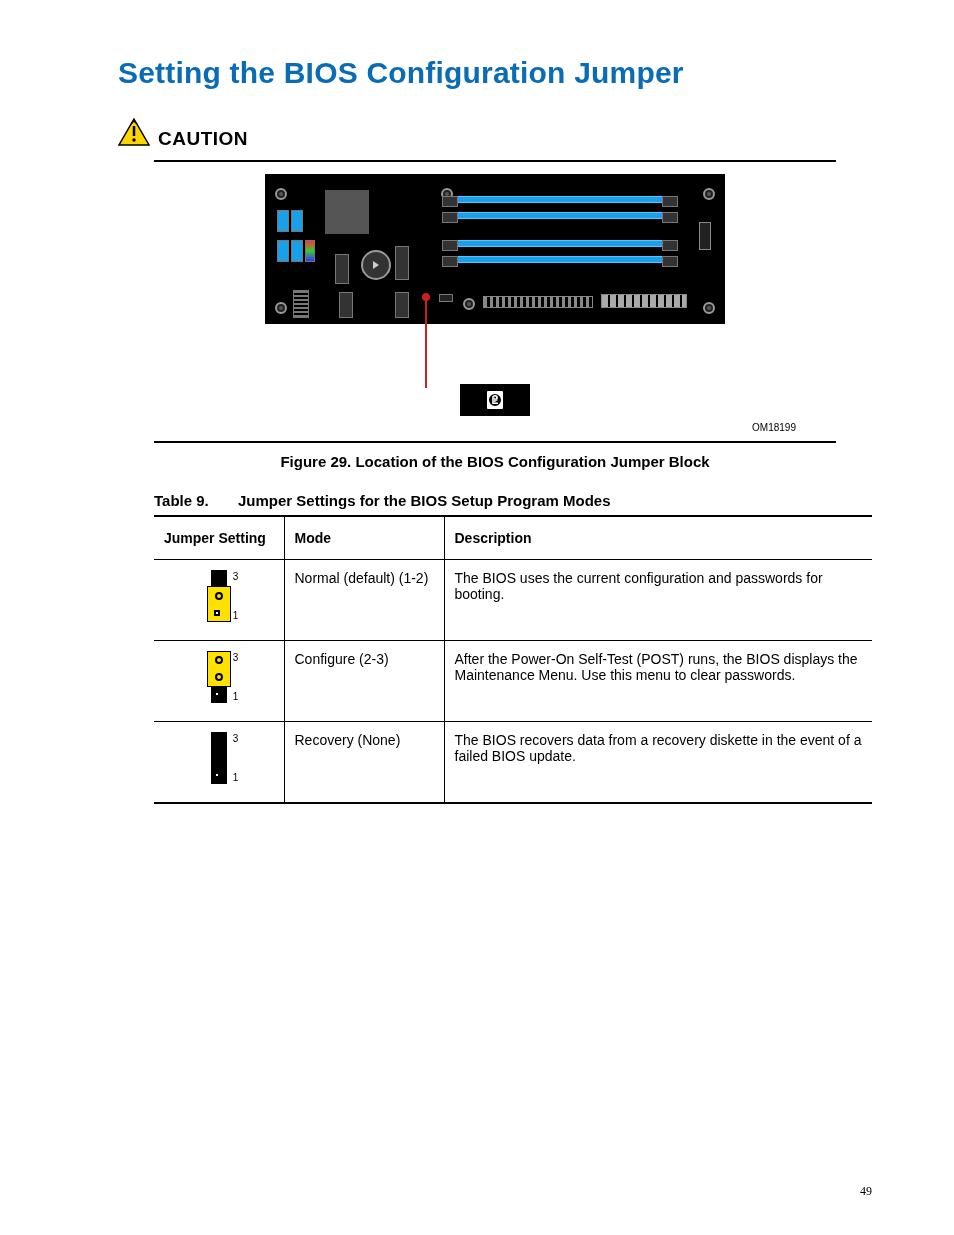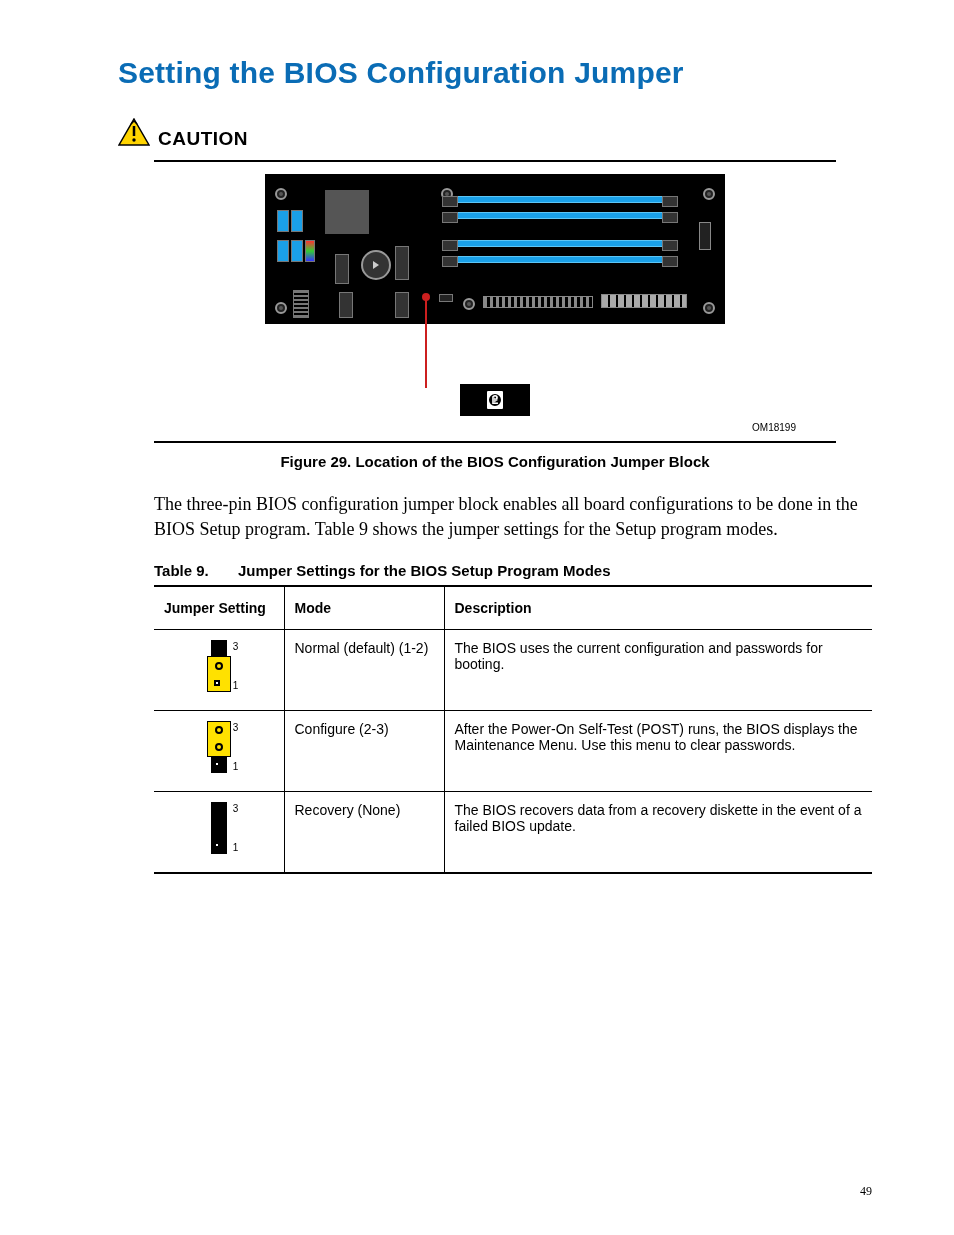--- a/index.html
+++ b/index.html
@@ -108,21 +108,20 @@
           <span class="pin round inv">3</span>
           <span class="pin round inv">2</span>
           <span class="pin" style="border-radius:1px;">1</span>
         </div>
       </div>
       <div class="om">OM18199</div>
     </div>
   </div>
   <div class="fig-caption">Figure 29.  Location of the BIOS Configuration Jumper Block</div>
 
-  <p class="para">The three-pin BIOS configuration jumper block enables all board configurations to be done in the BIOS Setup program.  Table 9 shows the jumper settings for the Setup program modes.</p>
 
   <div class="tbl-caption">
     <span class="num">Table 9.</span><span>Jumper Settings for the BIOS Setup Program Modes</span>
   </div>
 
   <table class="jmp">
     <thead>
       <tr>
         <th style="width:130px;">Jumper Setting</th>
         <th class="mode" style="width:160px;">Mode</th>

